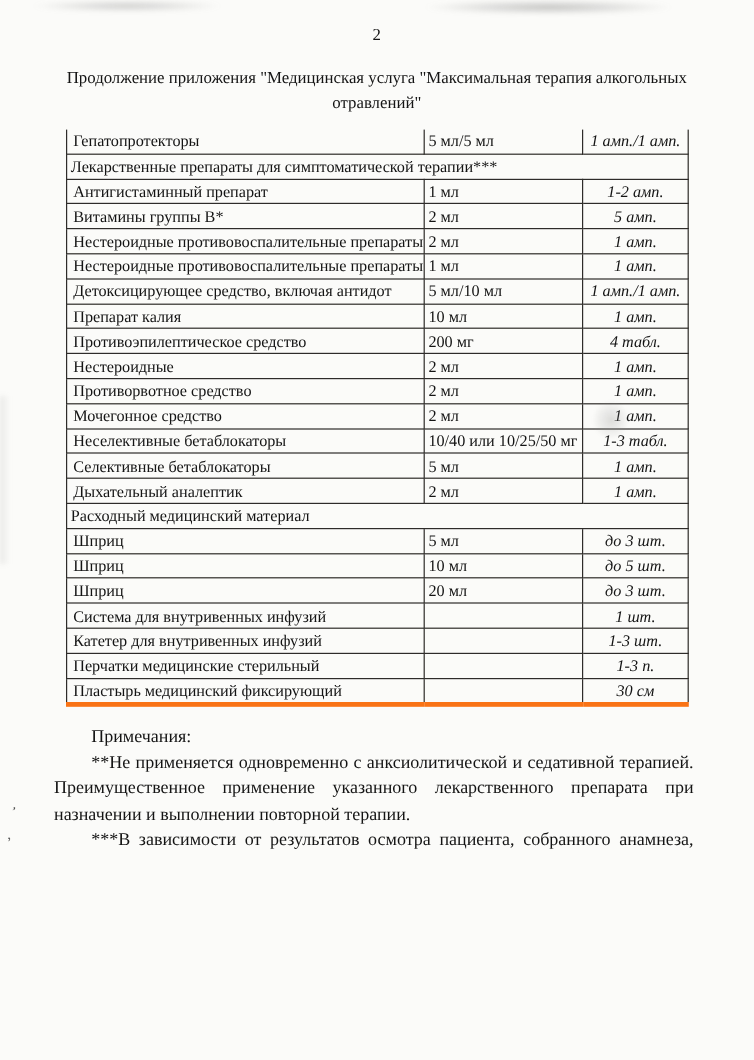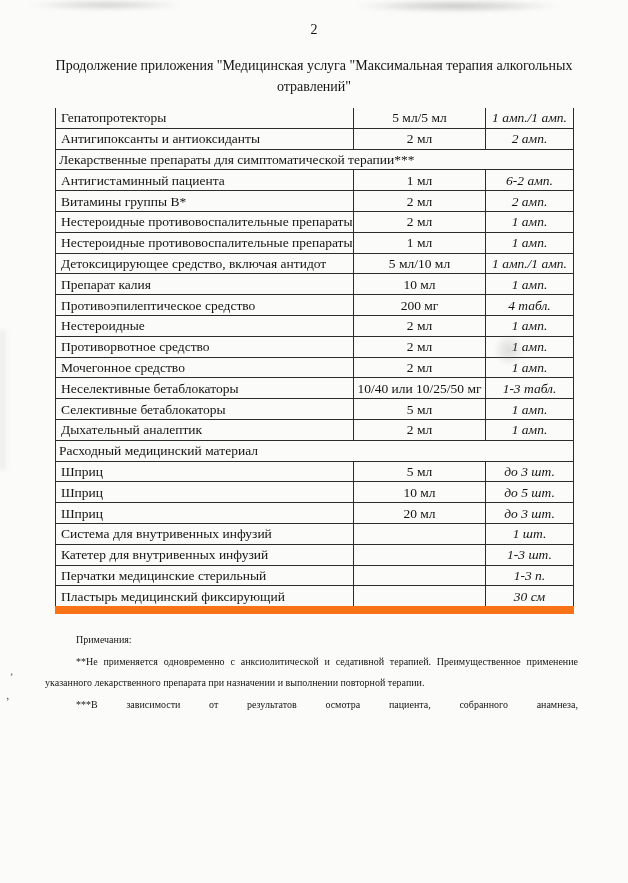--- a/index.html
+++ b/index.html
@@ -34,30 +34,30 @@
   .med-table td {
     border: 1px solid #2e2c2a;
     height: 19.8px;
     padding: 0 3px;
     font-size: 13.5px;
     line-height: 19px;
     white-space: nowrap;
     overflow: visible;
   }
   .med-table tr:first-child td { border-top: none; }
-  .med-table tr:last-child td { border-bottom: 8px solid #f97316; }
+  .med-table tr:last-child td { border-bottom: 4px solid #f97316; }
   .c-name { text-align: left; padding-left: 5px !important; }
-  .c-dose { text-align: center; }
+  .c-dose { text-align: left; }
   .c-qty  { text-align: center; font-style: italic; }
   .section-cell { }
 
   .notes {
     margin: 15px 4px 0 45px;
     width: 533px;
-    font-size: 10px;
+    font-size: 15px;
     line-height: 21.5px;
     text-align: justify;
   }
   .notes p { margin: 0; text-indent: 31px; }
   .justify-last { text-align-last: justify; }
 
   
   .artifact { position: absolute; pointer-events: none; }
   .a-top-left {
     left: 26px; top: 0; width: 160px; height: 10px;
@@ -109,36 +109,31 @@
       <col style="width:132px">
       <col style="width:88px">
     </colgroup>
     <tbody id="table-body">
         <tr>
           <td class="c-name">Гепатопротекторы</td>
           <td class="c-dose">5 мл/5 мл</td>
           <td class="c-qty">1 амп./1 амп.</td>
         </tr>
         <tr>
-          <td class="c-name">Антигипоксанты и антиоксиданты</td>
-          <td class="c-dose">2 мл</td>
-          <td class="c-qty">2 амп.</td>
-        </tr>
-        <tr>
           <td colspan="3" class="section-cell">Лекарственные препараты для симптоматической терапии***</td>
         </tr>
         <tr>
-          <td class="c-name">Антигистаминный пациента</td>
+          <td class="c-name">Антигистаминный препарат</td>
           <td class="c-dose">1 мл</td>
-          <td class="c-qty">6-2 амп.</td>
+          <td class="c-qty">1-2 амп.</td>
         </tr>
         <tr>
           <td class="c-name">Витамины группы В*</td>
           <td class="c-dose">2 мл</td>
-          <td class="c-qty">2 амп.</td>
+          <td class="c-qty">5 амп.</td>
         </tr>
         <tr>
           <td class="c-name">Нестероидные противовоспалительные препараты</td>
           <td class="c-dose">2 мл</td>
           <td class="c-qty">1 амп.</td>
         </tr>
         <tr>
           <td class="c-name">Нестероидные противовоспалительные препараты</td>
           <td class="c-dose">1 мл</td>
           <td class="c-qty">1 амп.</td>

